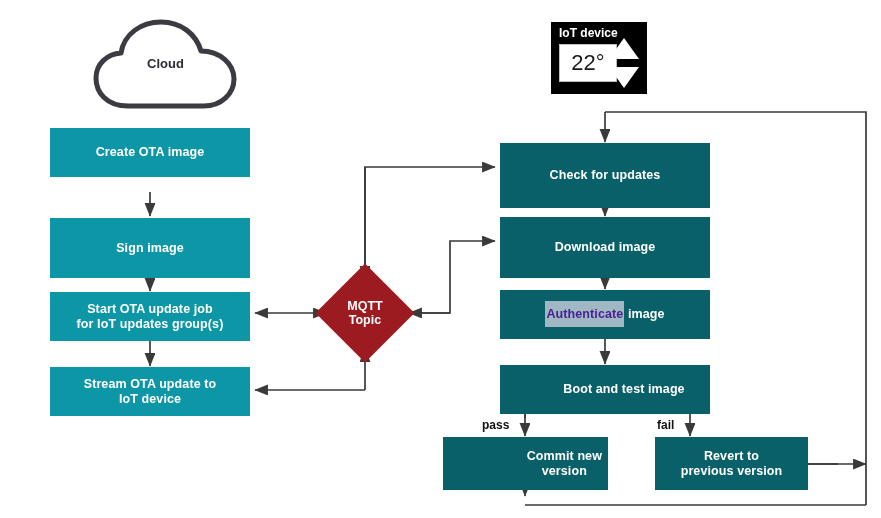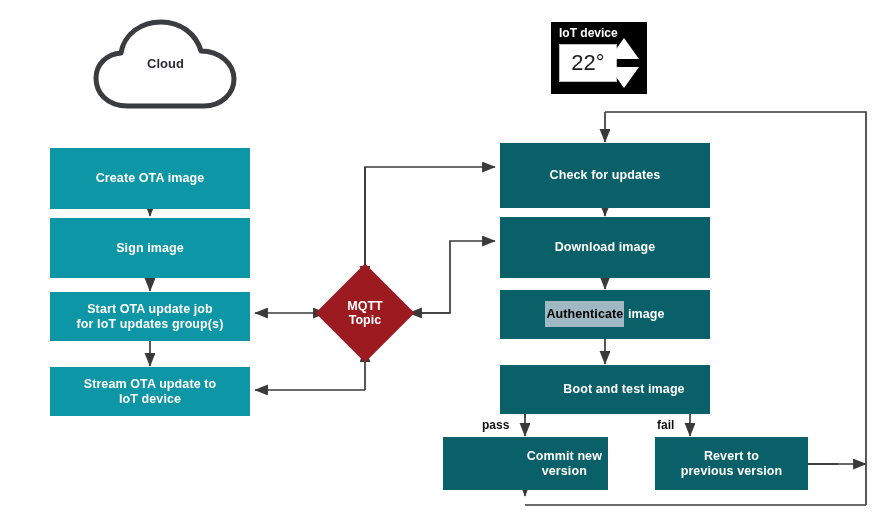--- a/index.html
+++ b/index.html
@@ -40,21 +40,21 @@
     letter-spacing: .1px;
     box-sizing: border-box;
     padding: 2px 6px;
   }
   .node.cloudside { background: #0d96a5; }
   .node.deviceside { background: #0a6068; }
 
   
   .sel {
     background: #9fb8c4;
-    color: #000000;
+    color: #4c1d95;
     padding: 6px 1px;
   }
 
   
   .diamond-wrap {
     position: absolute;
     display: flex;
     align-items: center;
     justify-content: center;
   }
@@ -210,21 +210,21 @@
 
   <div class="iot" style="left:551px; top:22px; width:96px; height:72px;">
     <div class="iot-title">IoT device</div>
     <div class="iot-display">22°</div>
     <div class="iot-arrows">
       <div class="tri-up"></div>
       <div class="tri-dn"></div>
     </div>
   </div>
 
-  <div class="node cloudside" style="left:50px; top:148px; width:200px; height:61px;">
+  <div class="node cloudside" style="left:50px; top:128px; width:200px; height:49px;">
     <span>Create OTA image</span>
   </div>
 
   <div class="node cloudside" style="left:50px; top:218px; width:200px; height:60px;">
     <span>Sign image</span>
   </div>
 
   <div class="node cloudside" style="left:50px; top:292px; width:200px; height:49px;">
     <span>
       <span>Start OTA update job</span><br>

